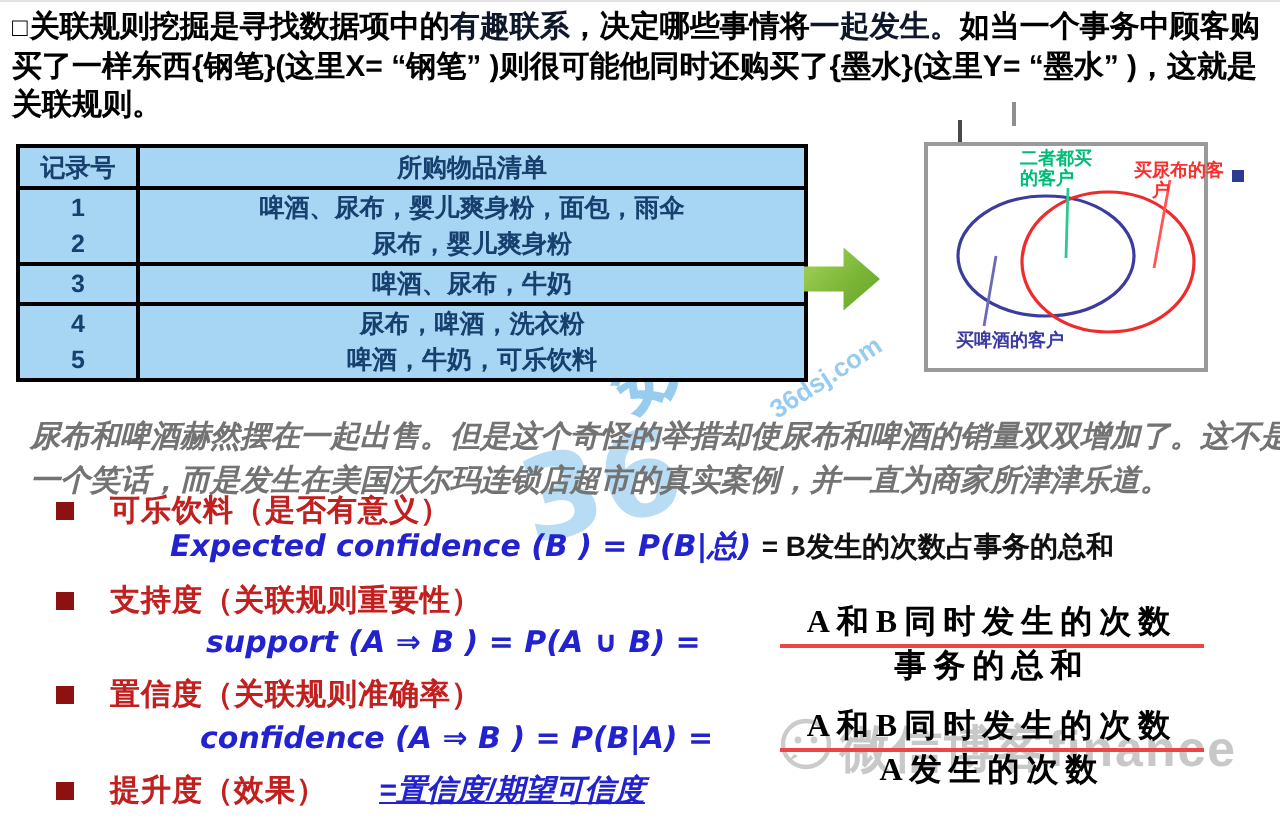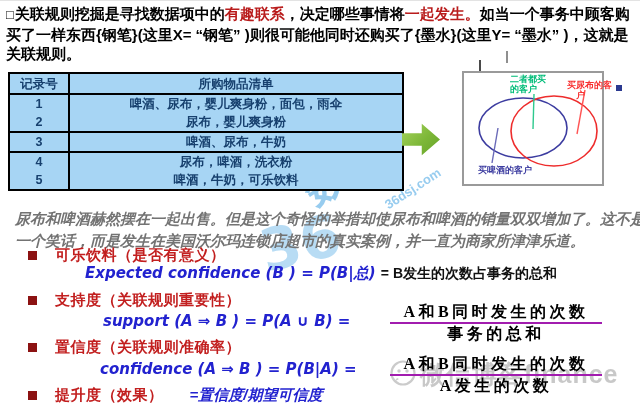--- a/index.html
+++ b/index.html
@@ -2,21 +2,21 @@
 <html><head>
 <meta charset="utf-8">
 <style>
   html,body{margin:0;padding:0;background:#fff;}
   .stage{position:relative;width:640px;height:412px;background:#ffffff;overflow:hidden;
          font-family:"Liberation Sans","DejaVu Sans",sans-serif;border-top:1px solid #e3e3e3;}
   
   .intro{position:absolute;left:6px;top:3px;width:631px;margin:0;
          font-weight:bold;font-size:15px;line-height:19.5px;color:#000;}
   .intro .sqchar{font-size:13px;margin-right:1px;}
-  .intro .red{color:#b91c1c;}
+  .intro .red{color:#0f172a;}
   
   table.items{position:absolute;left:8px;top:71px;width:396px;border-collapse:collapse;
               background:#a7d5f4;border:2px solid #000;table-layout:fixed;}
   table.items th,table.items td{font-weight:bold;font-size:12.5px;color:#17406e;
               text-align:center;padding:0 2px;height:18px;line-height:18px;white-space:nowrap;overflow:hidden;}
   table.items th{height:19px;border-bottom:2px solid #000;}
   table.items th:first-child,table.items td:first-child{width:54px;border-right:2px solid #000;}
   tr.sep td{border-top:2px solid #000;}
   
   .green-arrow{position:absolute;left:402px;top:121px;width:38px;height:35px;
@@ -38,26 +38,26 @@
   .midp{position:absolute;left:3px;top:195px;width:635px;margin:12px;
         font-style:italic;font-weight:bold;font-size:15px;line-height:21.5px;color:#737373;}
   
   .brow{position:absolute;left:28px;display:flex;align-items:center;white-space:nowrap;}
   .sq{width:9px;height:9px;background:#8c1212;margin-right:18px;flex:0 0 auto;}
   .bh{font-weight:bold;font-size:15px;color:#c21f1f;letter-spacing:0.5px;}
   .formula{position:absolute;font-style:italic;font-weight:bold;font-size:15px;
            color:#2222cf;white-space:nowrap;font-family:"DejaVu Sans",sans-serif;}
   .formula .tail{font-style:normal;color:#111;font-size:14px;font-family:"Liberation Sans",sans-serif;}
   .f4{margin-left:26px;font-style:italic;font-weight:bold;font-size:15px;color:#2222cf;
-      }
+      text-decoration:underline;}
   
   .frac{position:absolute;left:390px;width:212px;text-align:center;
         font-family:"Liberation Serif","DejaVu Serif",serif;font-weight:bold;color:#000;z-index:2;}
   .frac .num{display:block;font-size:16px;line-height:18px;letter-spacing:3.5px;
-        border-bottom:2px solid #a21caf;padding-bottom:1px;}
+        border-bottom:2px solid #ef4444;padding-bottom:1px;}
   .frac .den{display:block;font-size:16px;line-height:18px;letter-spacing:3.5px;margin-top:1px;}
   
   .wm{position:absolute;pointer-events:none;}
   .wm-shuju{left:299px;top:138px;font-size:44px;font-weight:bold;color:#7ec0ec;opacity:.8;
             transform:rotate(-33deg);letter-spacing:2px;z-index:0;}
   .wm-url{left:381px;top:180px;font-size:13px;font-weight:bold;color:#7ec0ec;opacity:.8;
             transform:rotate(-33deg);z-index:0;}
   .wm-36{left:260px;top:208px;font-size:58px;font-weight:bold;color:#8ac6ee;opacity:.6;
             transform:rotate(-14deg);font-family:"DejaVu Sans",sans-serif;z-index:0;}
   .wm-gray{left:389px;top:357px;display:flex;align-items:center;gap:3px;z-index:1;

